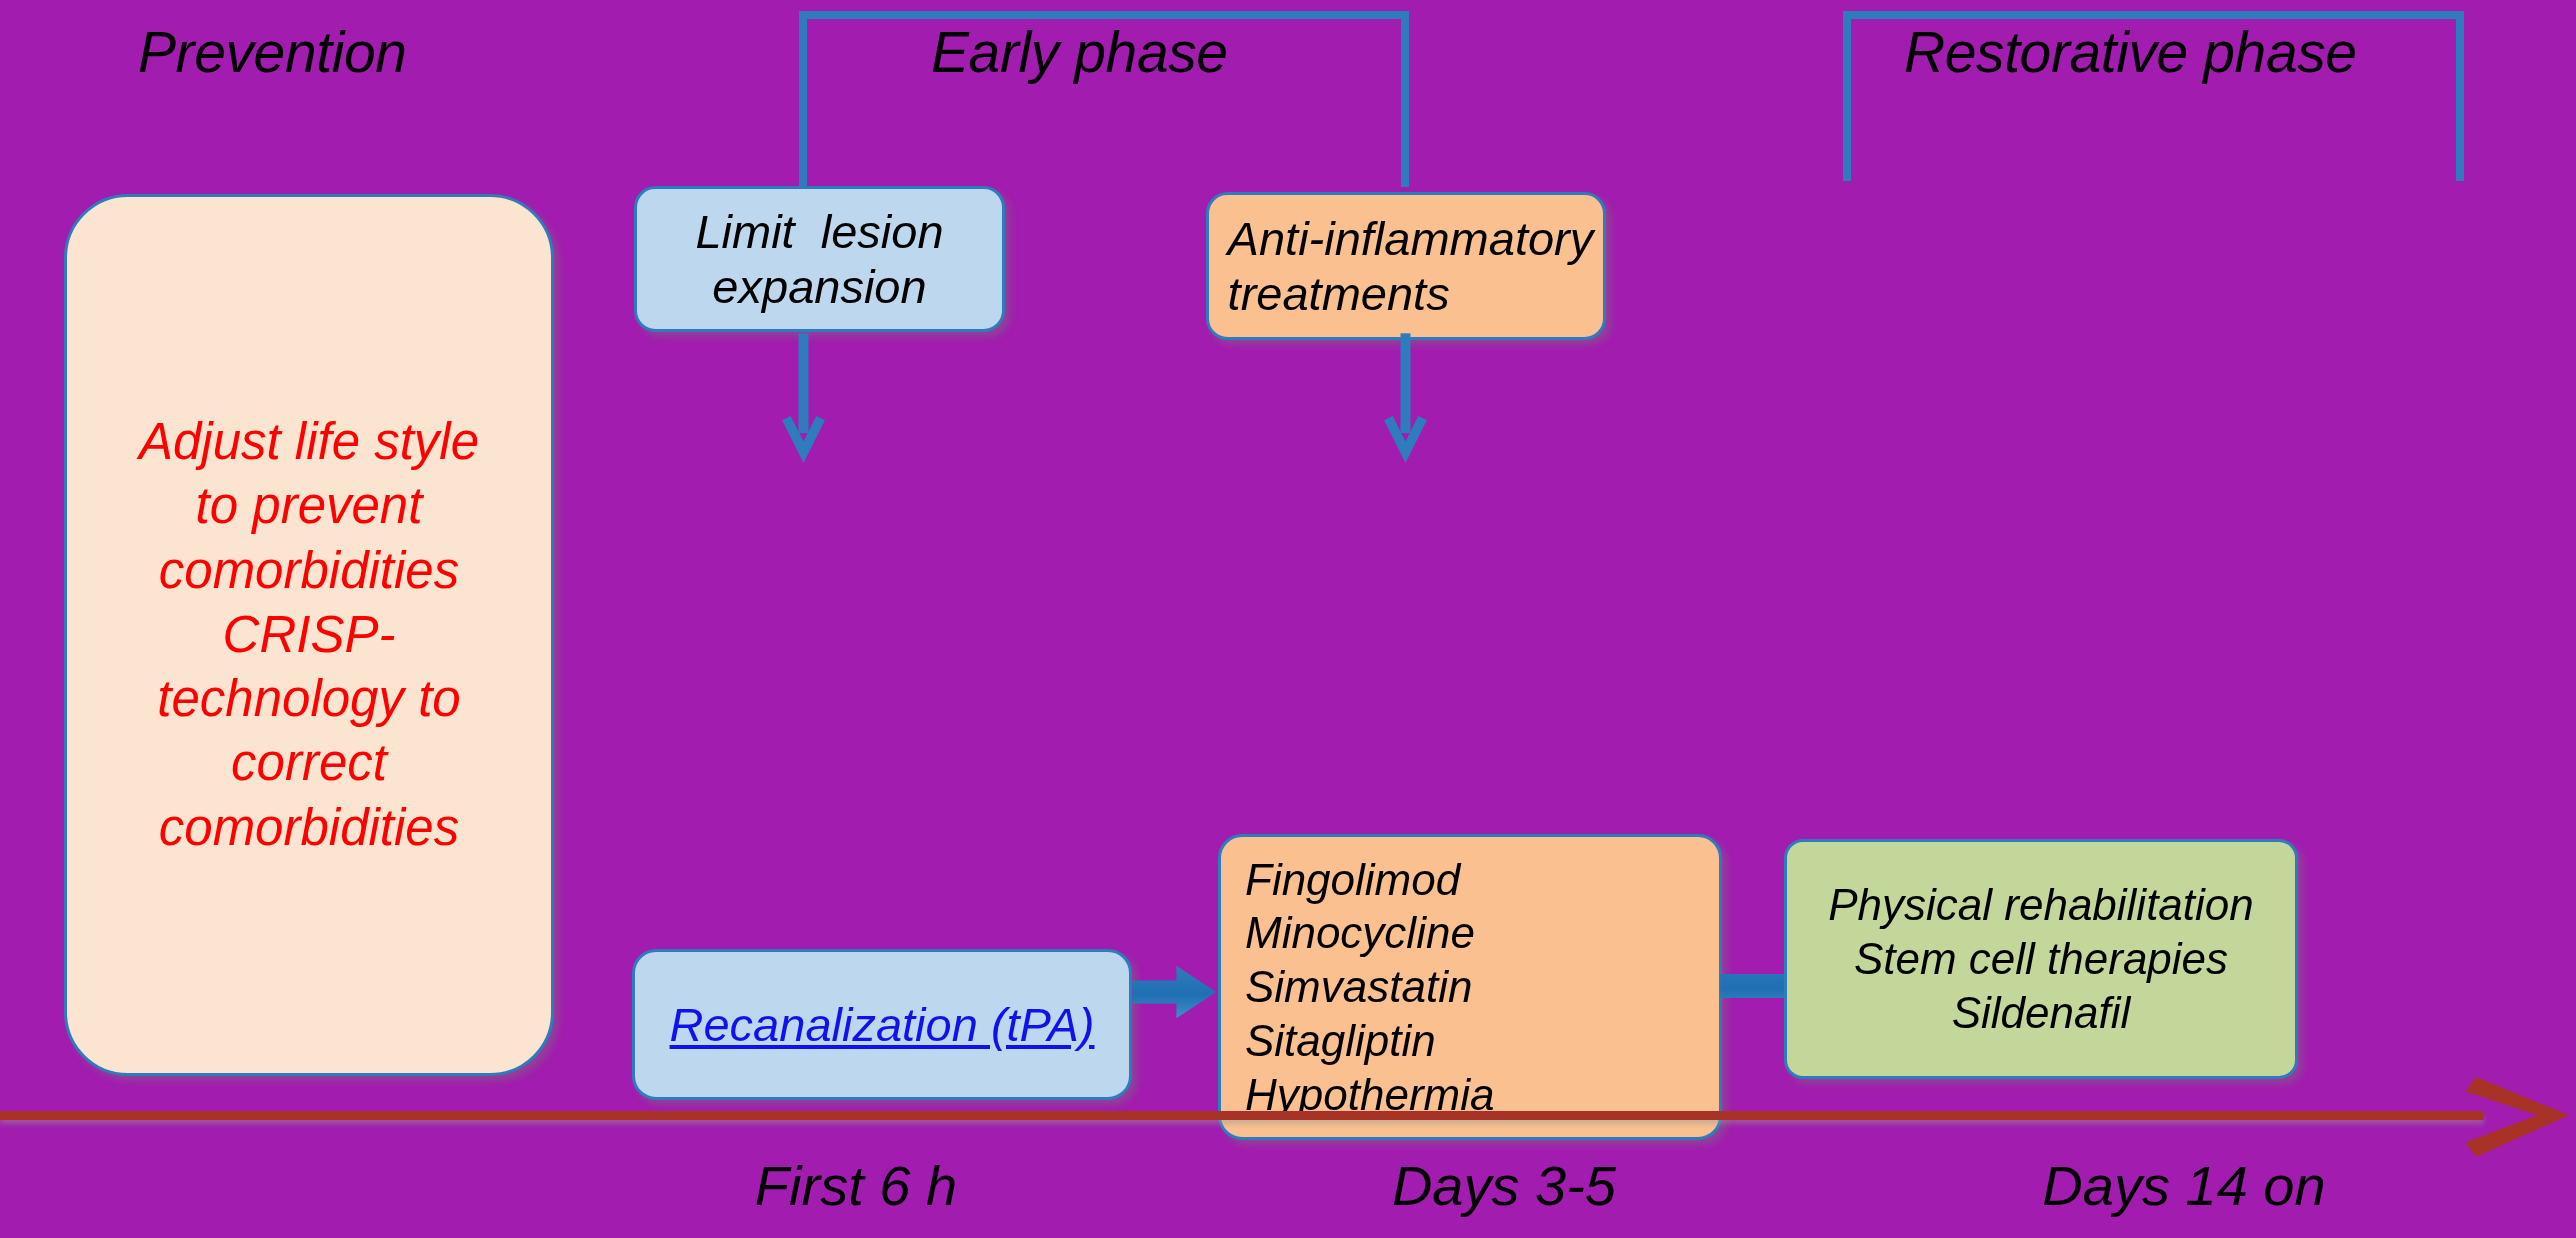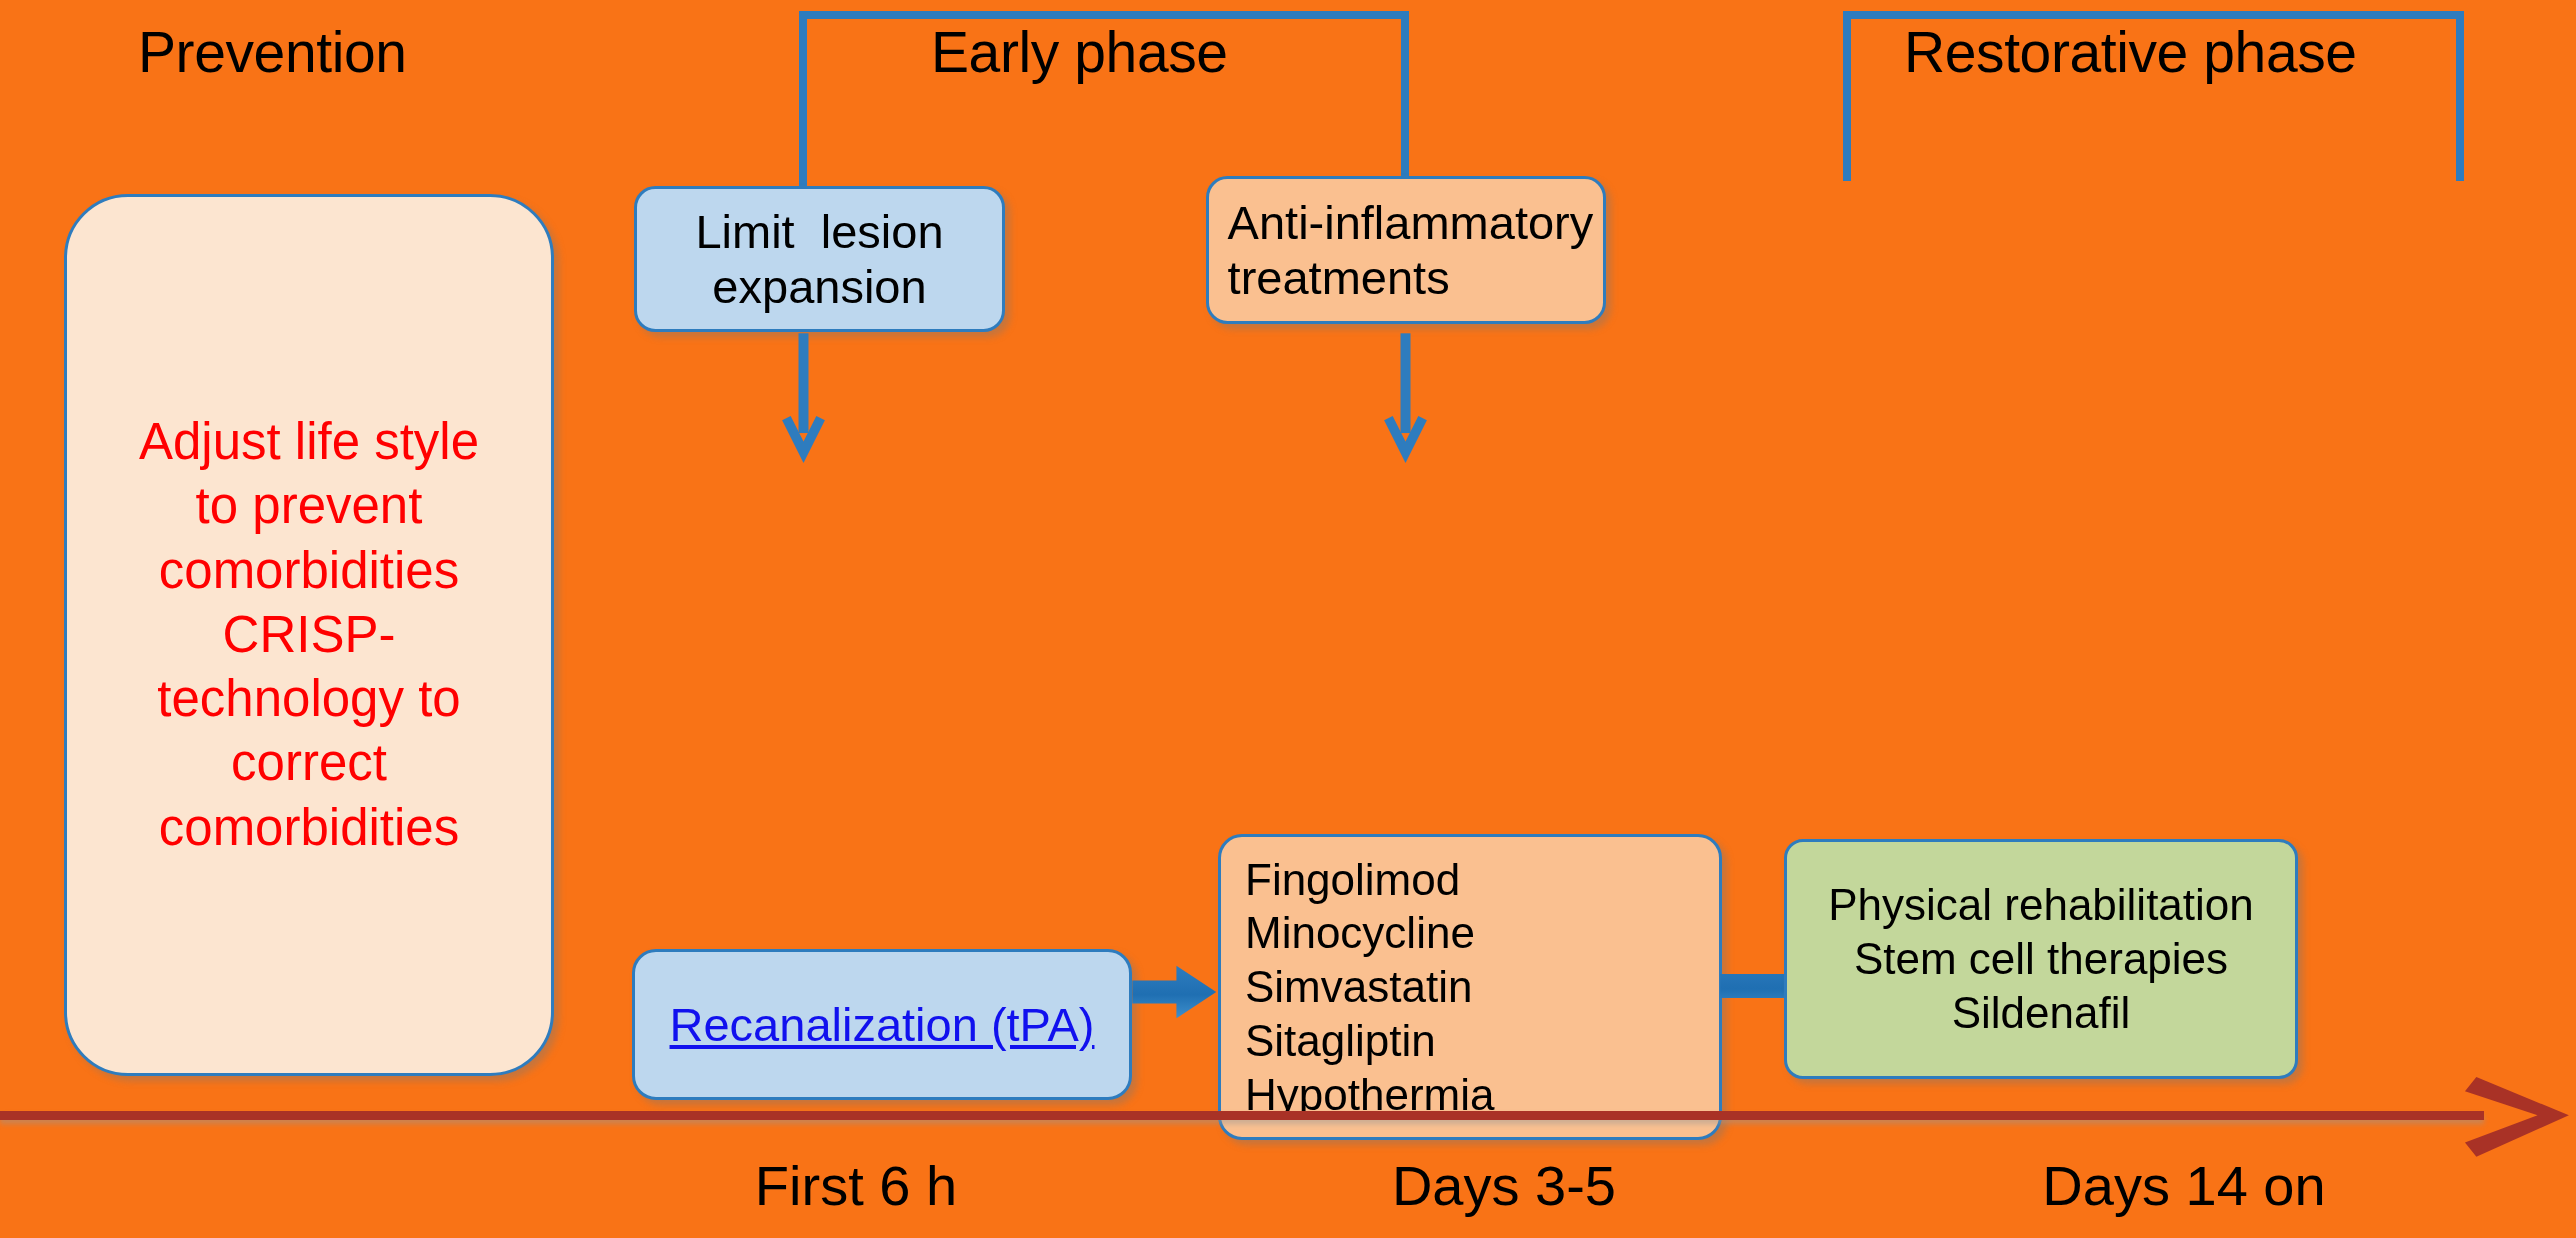--- a/index.html
+++ b/index.html
@@ -8,22 +8,23 @@
     padding: 0;
     background: #ffffff;
   }
   body {
     font-family: "Liberation Sans", sans-serif;
   }
   #canvas {
     position: relative;
     width: 2576px;
     height: 1238px;
-    background: #f97316;
+    background: #a21caf;
     overflow: hidden;
+    font-style: italic;
   }
   .abs { position: absolute; }
 
   
   .phase-title {
     font-size: 57px;
     color: #000000;
     line-height: 1;
     white-space: nowrap;
     font-weight: 400;
@@ -129,21 +130,21 @@
     </div>
   </div>
 
   <div class="abs" style="left:775px; top:333px; width:57px; height:136px;">
     <svg width="57" height="136" viewBox="0 0 80 190">
       <rect x="33" y="0" width="14" height="140" fill="#2E7CBE"></rect>
       <path d="M10 122 L40 182 L70 122 L58 116 L40 152 L22 116 Z" fill="#2E7CBE"></path>
     </svg>
   </div>
 
-  <div class="abs box box-orange" style="left:1206px; top:176px; width:400px; height:148px; border-radius:21.4px;">
+  <div class="abs box box-orange" style="left:1206px; top:192px; width:400px; height:148px; border-radius:21.4px;">
     <div class="box-text left-text">
       <span class="list-line">Anti-inflammatory</span>
       <span class="list-line">treatments</span>
     </div>
   </div>
 
   <div class="abs" style="left:1377px; top:333px; width:57px; height:136px;">
     <svg width="57" height="136" viewBox="0 0 80 190">
       <rect x="33" y="0" width="14" height="140" fill="#2E7CBE"></rect>
       <path d="M10 122 L40 182 L70 122 L58 116 L40 152 L22 116 Z" fill="#2E7CBE"></path>

